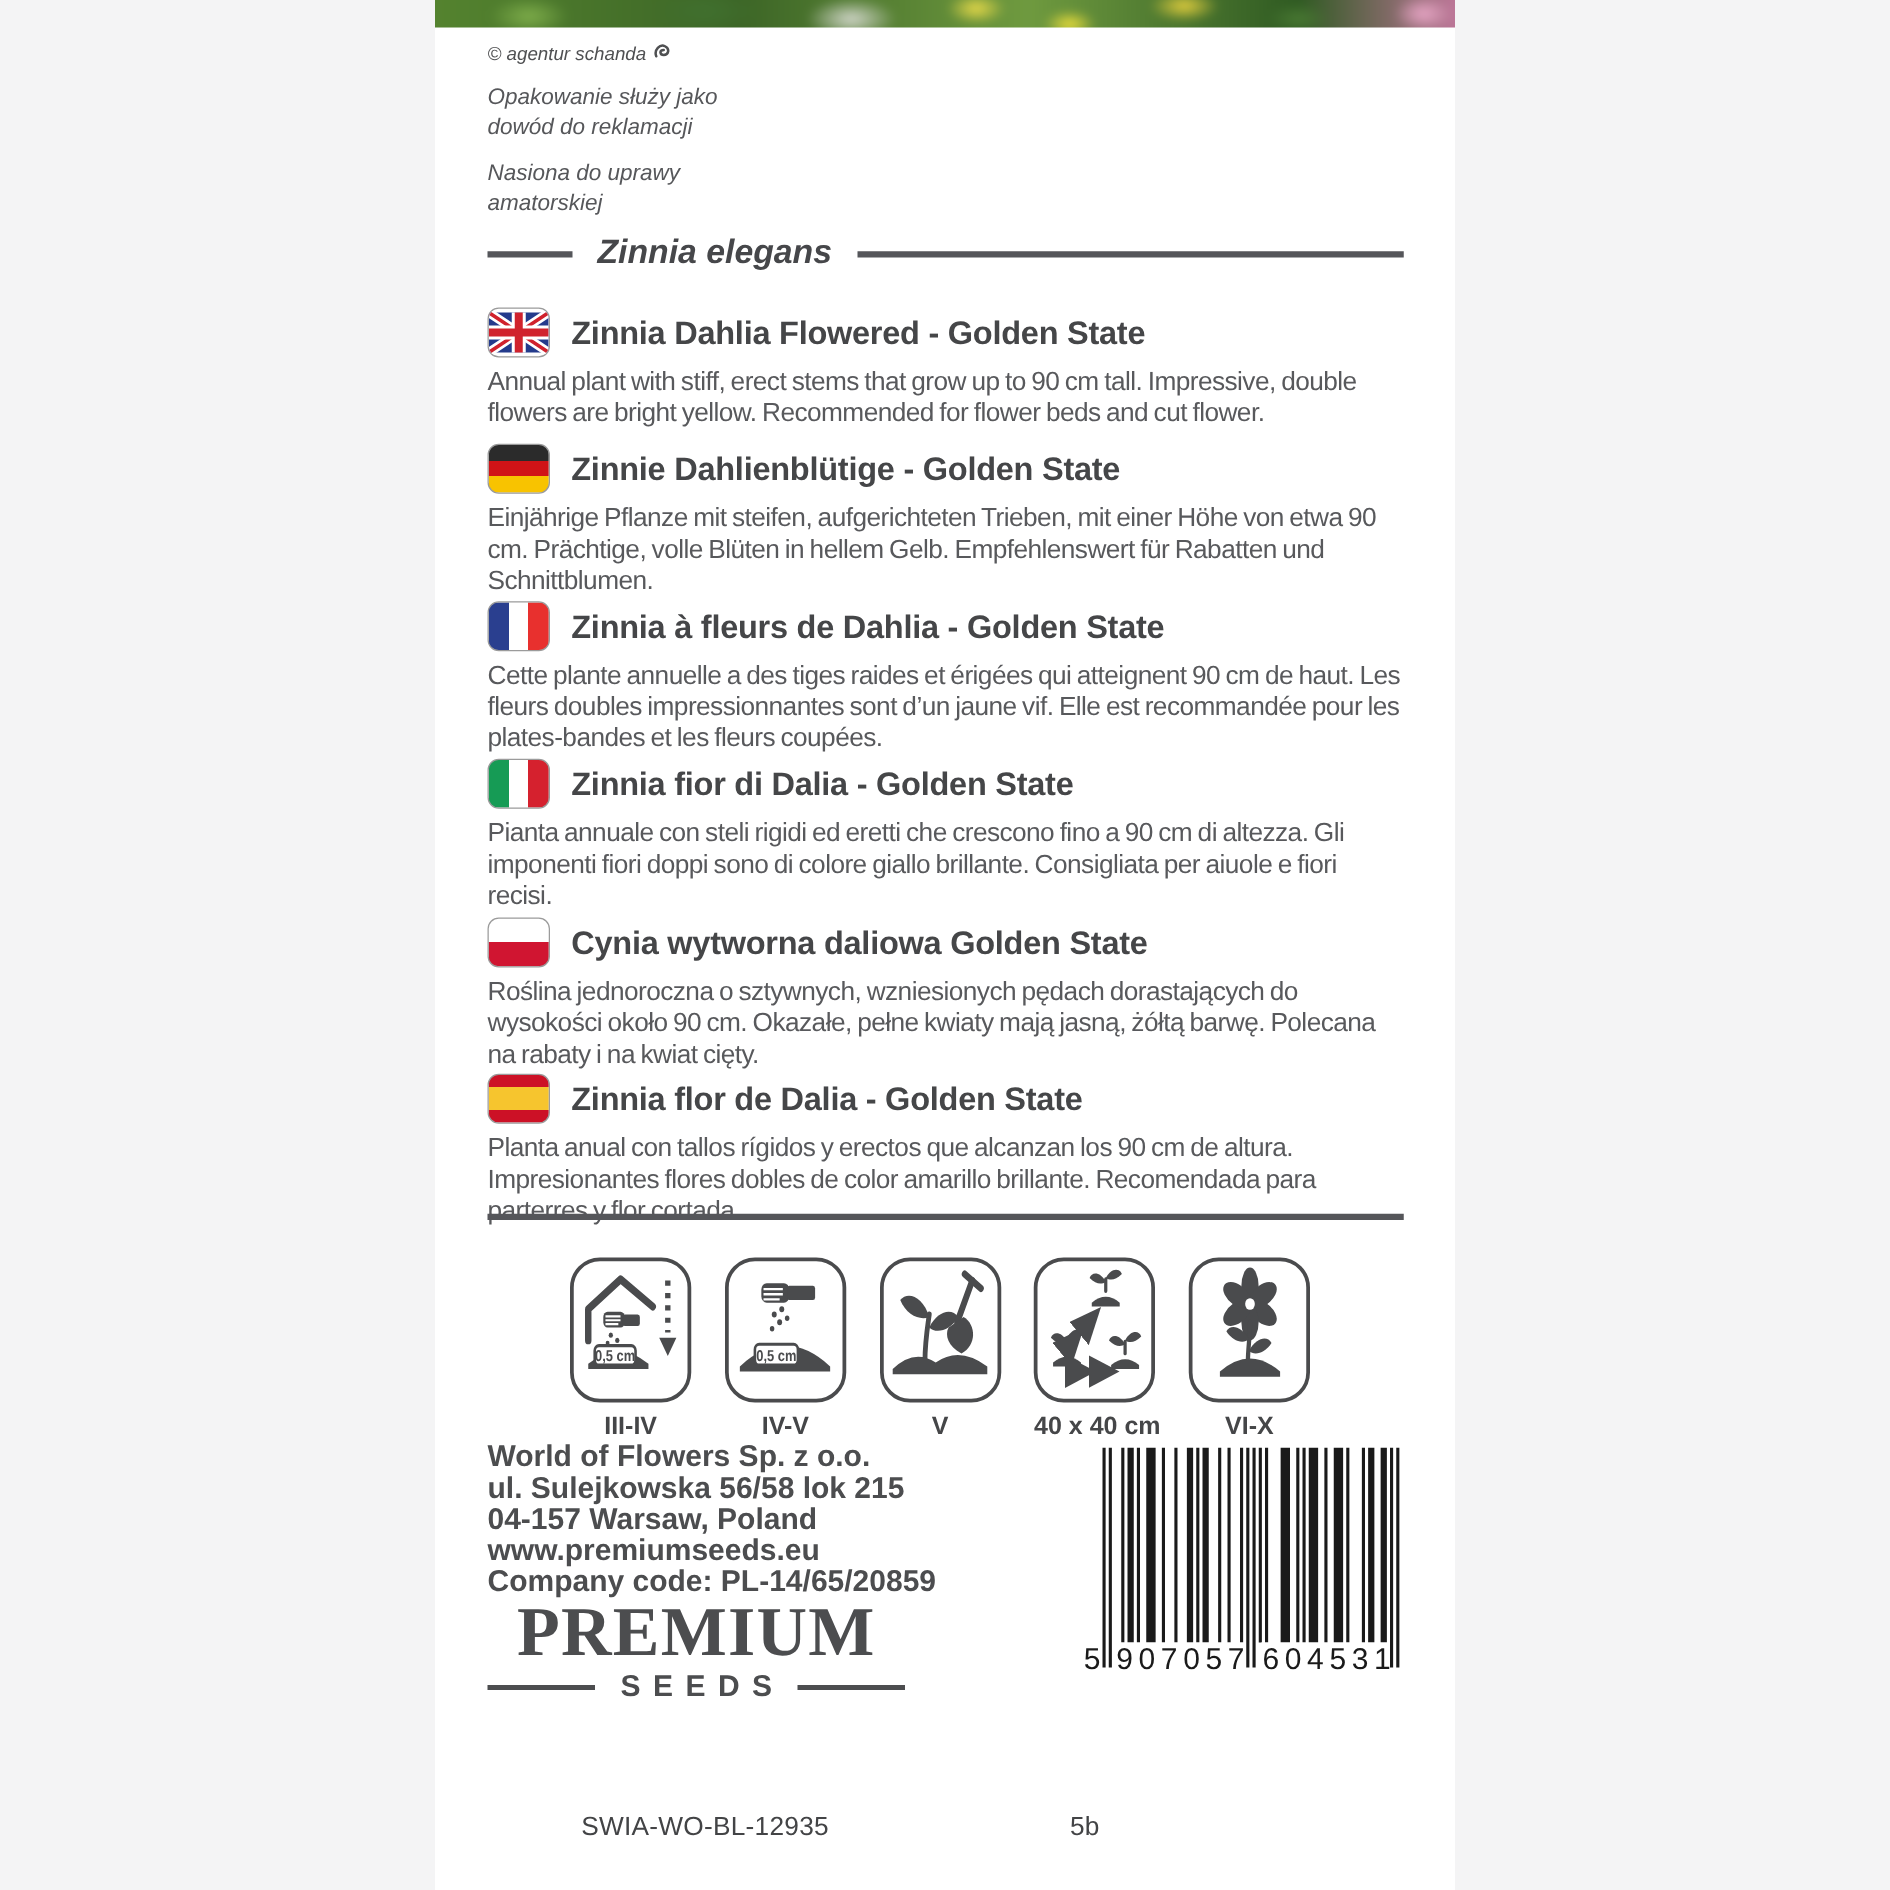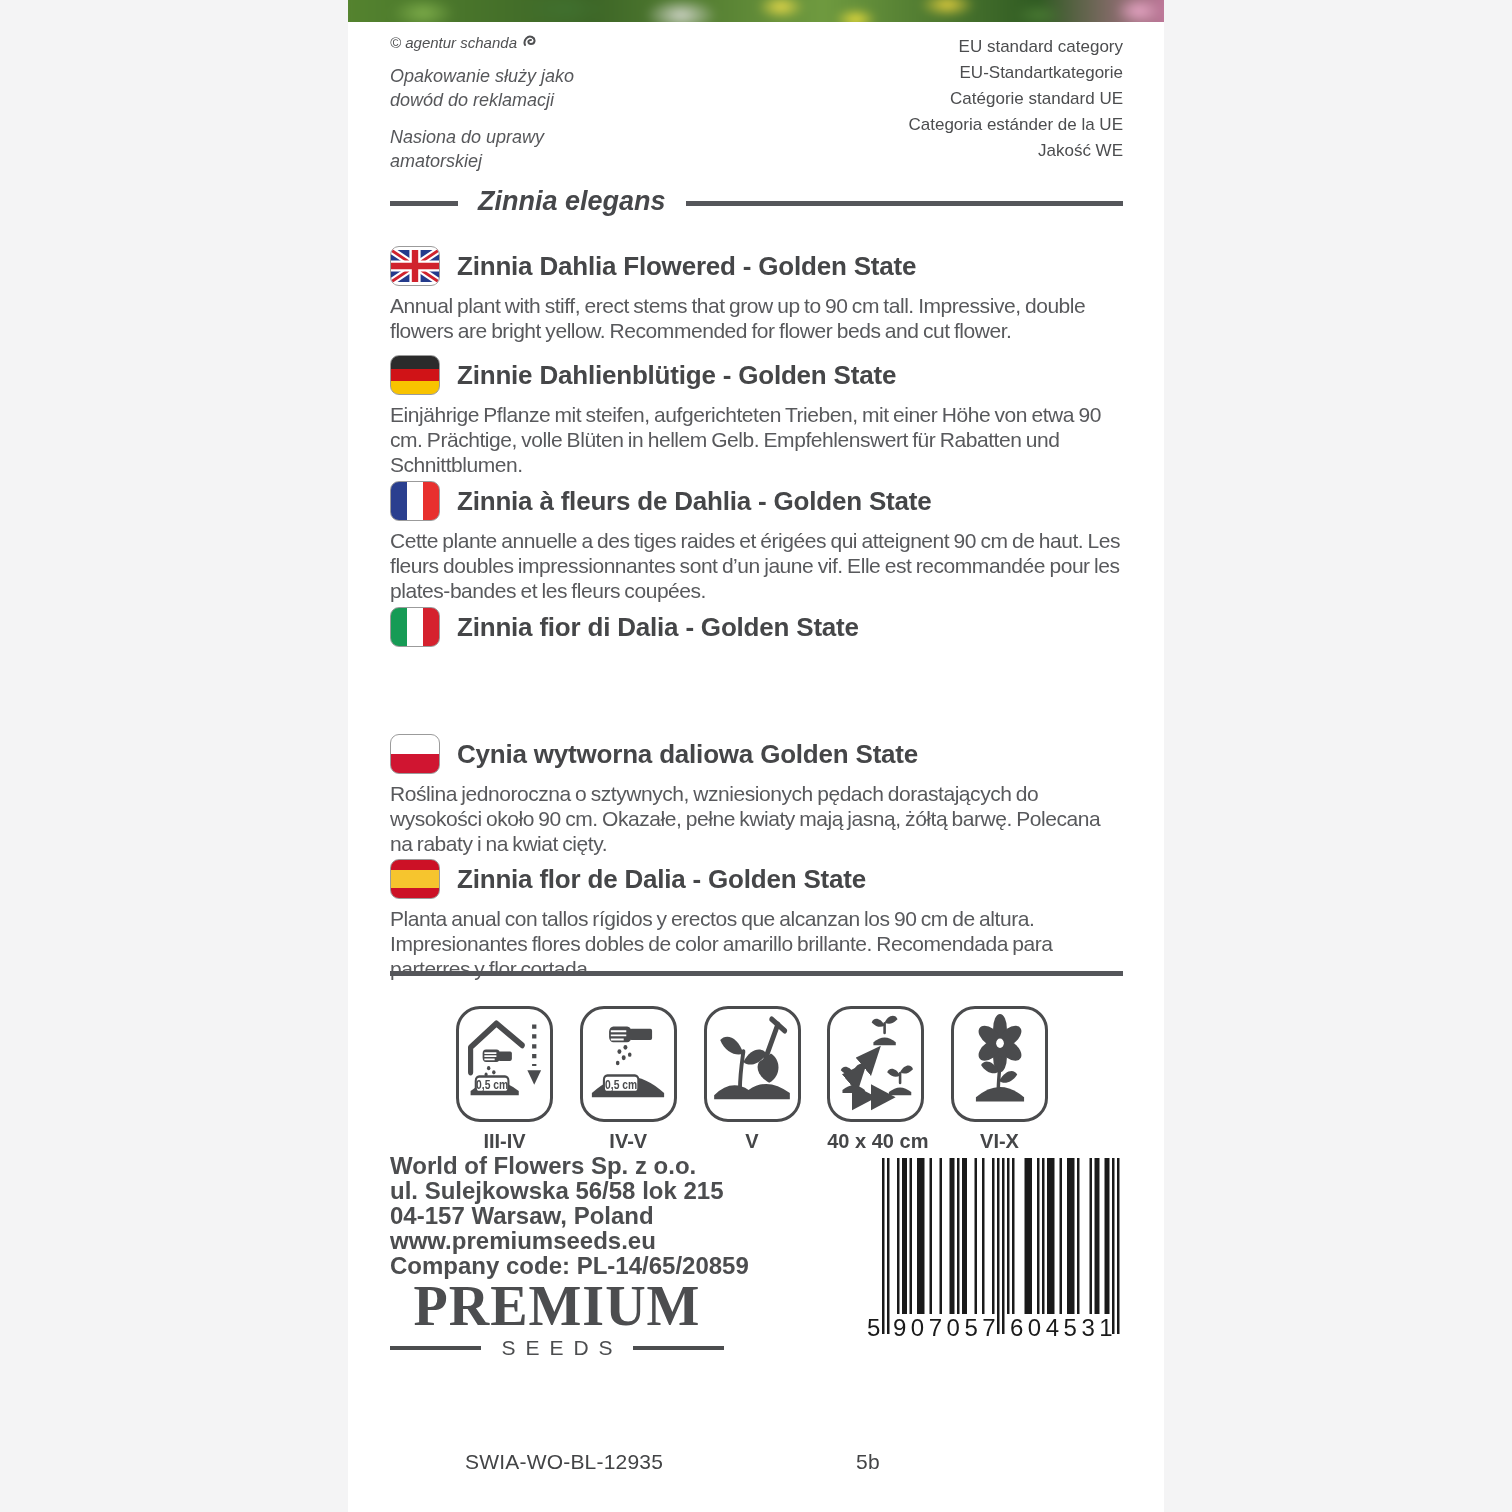--- a/index.html
+++ b/index.html
@@ -56,21 +56,21 @@
   .icon-box{width:97px;height:116px;box-sizing:border-box;border:3.5px solid #4a4b4d;border-radius:24px;display:flex;align-items:center;justify-content:center;background:#fff;}
   .icon-box svg{width:86px;height:104px;}
   .icon-label{margin-top:8px;font-size:20px;font-weight:bold;color:#454648;white-space:nowrap;}
 
   
   .company{position:absolute;left:42px;top:1153px;font-size:24px;font-weight:bold;line-height:25px;color:#4c4d4f;}
   .brand{position:absolute;left:42px;top:1278px;width:334px;}
   .brand-name{font-family:"Liberation Serif",serif;font-weight:bold;font-size:56px;letter-spacing:1px;color:#4c4d4f;line-height:1;text-align:center;}
   .brand-sub{margin-top:2px;display:flex;align-items:center;gap:10px;color:#4c4d4f;}
   .brand-sub .rule{flex:1;height:4px;background:#4c4d4f;}
-  .brand-sub .txt{font-size:21px;font-weight:normal;letter-spacing:10px;text-indent:10px;white-space:nowrap;}
+  .brand-sub .txt{font-size:24px;font-weight:bold;letter-spacing:10px;text-indent:10px;white-space:nowrap;}
 
   
   .barcode{position:absolute;left:518px;top:1158px;width:258px;height:196px;background:#fff;}
   .barcode svg{position:absolute;left:0;top:0;}
   .barcode .digits{position:absolute;left:0;top:152px;height:34px;width:258px;font-size:24px;color:#1a1a1a;}
   .barcode .digits span{position:absolute;top:4px;background:#fff;padding:0 1px;}
   .bc-first{left:0;}
   .bc-left{left:26px;width:101px;text-align:center;letter-spacing:4.5px;}
   .bc-right{left:143px;width:101px;text-align:center;letter-spacing:4.5px;}
 
@@ -102,27 +102,20 @@
         <div class="top-left-block">
           <div class="para">
             <div>Opakowanie służy jako</div>
             <div>dowód do reklamacji</div>
           </div>
           <div class="para">
             <div>Nasiona do uprawy</div>
             <div>amatorskiej</div>
           </div>
         </div>
-      </div>
-      <div class="top-right-block">
-        <div>EU standard category</div>
-        <div>EU-Standartkategorie</div>
-        <div>Catégorie standard UE</div>
-        <div>Categoria estánder de la UE</div>
-        <div>Jakość WE</div>
       </div>
     </div>
 
     <div class="content species">
       <span class="rule short"></span>
       <span class="name">Zinnia elegans</span>
       <span class="rule long"></span>
     </div>
 
     <div class="lang-section" style="top:246px">
@@ -155,20 +148,21 @@
         <span class="lang-title">Zinnia à fleurs de Dahlia - Golden State</span>
       </div>
       <div class="lang-body">Cette plante annuelle a des tiges raides et érigées qui atteignent 90 cm de haut. Les fleurs doubles impressionnantes sont d’un jaune vif. Elle est recommandée pour les plates-bandes et les fleurs coupées.</div>
     </div>
 
     <div class="lang-section" style="top:607px">
       <div class="lang-head">
         <span class="flag flag-it"></span>
         <span class="lang-title">Zinnia fior di Dalia - Golden State</span>
       </div>
+      <div class="lang-body">Pianta annuale con steli rigidi ed eretti che crescono fino a 90 cm di altezza. Gli imponenti fiori doppi sono di colore giallo brillante. Consigliata per aiuole e fiori recisi.</div>
     </div>
 
     <div class="lang-section" style="top:734px">
       <div class="lang-head">
         <span class="flag flag-pl"></span>
         <span class="lang-title">Cynia wytworna daliowa Golden State</span>
       </div>
       <div class="lang-body">Roślina jednoroczna o sztywnych, wzniesionych pędach dorastających do wysokości około 90 cm. Okazałe, pełne kwiaty mają jasną, żółtą barwę. Polecana na rabaty i na kwiat cięty.</div>
     </div>
 

